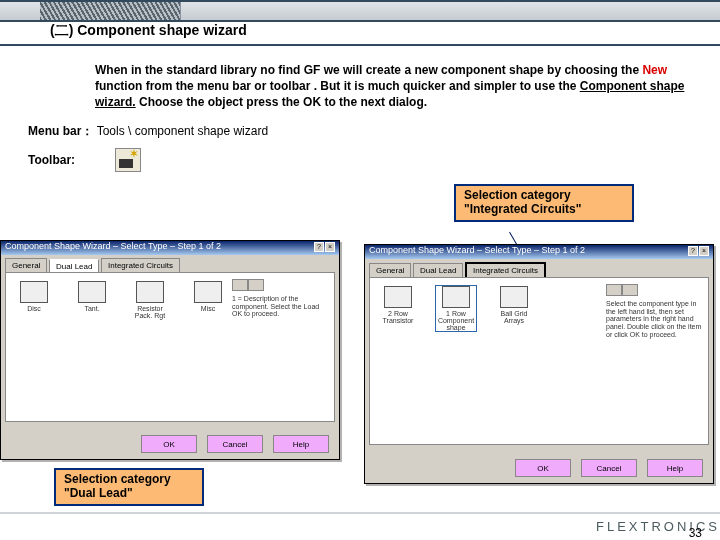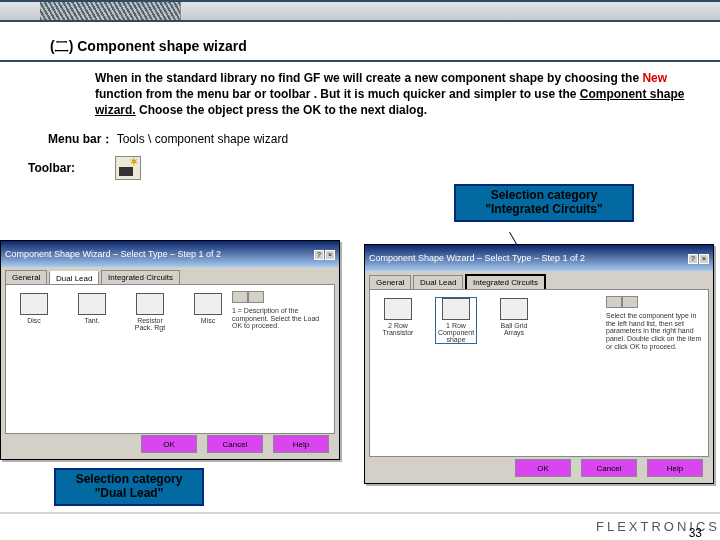--- a/index.html
+++ b/index.html
@@ -1,57 +1,57 @@
 <!DOCTYPE html>
 <html><head>
 <meta charset="utf-8">
 <style>
   * { box-sizing: border-box; margin: 0; padding: 0; }
   body { width: 720px; height: 540px; font-family: "Arial", sans-serif; font-size: 11px; background: #fff; color: #000; position: relative; overflow: hidden; }
   .topbar { height: 22px; border-top: 2px solid #334a5e; border-bottom: 2px solid #334a5e; background: linear-gradient(#e0e4e8,#c5cbd1); display: flex; }
   .topbar .logo { width: 140px; height: 100%; background: repeating-linear-gradient(60deg,#5a656e 0 2px,#b8c0c7 2px 4px); margin-left: 40px; }
   .topbar .rest { flex: 1; border-left: 1px solid #8892a0; }
-  .title-row { padding: 16px 0 4px 50px; font-weight: bold; font-size: 14px; border-bottom: 2px solid #334a5e; }
-  .intro { padding: 8px 30px 8px 95px; font-size: 12px; font-weight: bold; line-height: 1.35; }
+  .title-row { padding: 0 0 4px 50px; font-weight: bold; font-size: 14px; border-bottom: 2px solid #334a5e; }
+  .intro { padding: 16px 30px 8px 95px; font-size: 12px; font-weight: bold; line-height: 1.35; }
   .intro .red { color: #d80000; }
   .intro .uline { text-decoration: underline; }
-  .menubar { padding: 4px 0 2px 28px; font-size: 12px; font-weight: bold; margin-left: 20px; }
+  .menubar { padding: 4px 0 2px 28px; font-size: 12px; font-weight: bold; }
   .menubar .thin { font-weight: normal; }
   .toolbar-row { padding: 6px 0 2px 28px; font-size: 12px; font-weight: bold; display: flex; align-items: center; gap: 40px; }
   .ticon { width: 26px; height: 24px; border: 1px solid #888; background: #ece9d8; position: relative; display: inline-block; }
   .ticon::before { content: ""; position: absolute; left: 3px; top: 10px; width: 14px; height: 9px; background: #333; }
   .ticon::after { content: "✶"; position: absolute; right: 2px; top: -1px; font-size: 10px; color: #d5a300; }
-  .callout { border: 2px solid #002b7a; background: #0369a1; text-align: center; font-weight: bold; font-size: 12px; color: #000; padding: 3px 8px; line-height: 1.15; position: absolute; }
+  .callout { border: 2px solid #002b7a; background: #fdba74; font-weight: bold; font-size: 12px; color: #000; padding: 3px 8px; line-height: 1.15; position: absolute; }
   .callout-r { right: 86px; top: 184px; width: 180px; }
   .callout-b { left: 54px; bottom: 34px; width: 150px; }
   .page-num { position: absolute; right: 18px; bottom: 0; color: #000000; font-size: 12px; }
   .brand { position: absolute; left: 0; right: 0; bottom: 6px; text-align: right; font-size: 13px; letter-spacing: 3px; color: #4b5b5f; font-family: "Arial Narrow", sans-serif; }
   .footline { position: absolute; left: 0; right: 0; bottom: 26px; height: 2px; background: #d0d4d8; }
 
   
   .dlg { position: absolute; width: 340px; background: #d4d0c8; border: 1px solid #000; box-shadow: 2px 2px 0 rgba(0,0,0,.3); font-size: 9px; }
   .dlg-l { left: 0; top: 240px; height: 220px; }
   .dlg-r { right: 6px; top: 244px; height: 240px; width: 350px; }
-  .dlg .tbar { height: 26px; background: linear-gradient(#0a246a,#a6caf0); color: #fff; padding: 0 4px; font-size: 9px; display: flex; justify-content: space-between; align-items: center; }
+  .dlg .tbar { height: 14px; background: linear-gradient(#0a246a,#a6caf0); color: #fff; padding: 0 4px; font-size: 9px; display: flex; justify-content: space-between; }
   .dlg .tbar .tx { white-space: nowrap; overflow: hidden; }
   .dlg .tbar .tbtns span { display: inline-block; width: 10px; height: 10px; background: #d4d0c8; border: 1px solid #fff; margin-left: 1px; font-size: 7px; line-height: 8px; text-align: center; color: #000; }
   .dlg .tabs { padding: 3px 4px 0; }
   .dlg .tab { display: inline-block; padding: 2px 6px; border: 1px solid #888; border-bottom: none; background: #d4d0c8; font-size: 8px; margin-right: -1px; }
   .dlg .tab.sel { background: #fff; border-color: #fff #888 #fff #888; position: relative; top: 1px; }
   .dlg .tab.sel2 { border: 2px solid #000; border-bottom: none; }
   .dlg .pane { margin: 0 4px; height: 150px; background: #fff; border: 1px solid #888; position: relative; }
   .dlg-r .pane { height: 168px; }
   .iconrow { position: absolute; left: 8px; top: 8px; display: flex; gap: 18px; }
   .ic { width: 40px; text-align: center; font-size: 7px; color: #333; }
   .ic .g { width: 28px; height: 22px; margin: 0 auto 2px; border: 1px solid #555; background: #efefef; position: relative; }
   .desc { position: absolute; right: 6px; top: 6px; width: 96px; font-size: 7px; color: #333; line-height: 1.1; }
   .desc .db { height: 12px; margin-bottom: 4px; }
   .desc .db span { display: inline-block; width: 16px; height: 12px; border: 1px solid #888; background: #d4d0c8; }
   .btnrow { position: absolute; bottom: 6px; right: 10px; display: flex; gap: 10px; }
-  .wbtn { width: 56px; height: 18px; border: 1px solid #888; background: #d946ef; font-size: 8px; display: flex; align-items: center; justify-content: center; }
+  .wbtn { width: 56px; height: 18px; border: 1px solid #888; background: #f0abfc; font-size: 8px; display: flex; align-items: center; justify-content: center; }
 
   
   .arrow { position: absolute; background: #00185e; }
   .ar1 { left: 54px; top: 272px; width: 1px; height: 190px; transform: rotate(15deg); transform-origin: top; }
   .ar2 { right: 210px; top: 232px; width: 1px; height: 62px; transform: rotate(-30deg); transform-origin: top; }
 </style>
 </head>
 <body>
 
 <div class="topbar">

